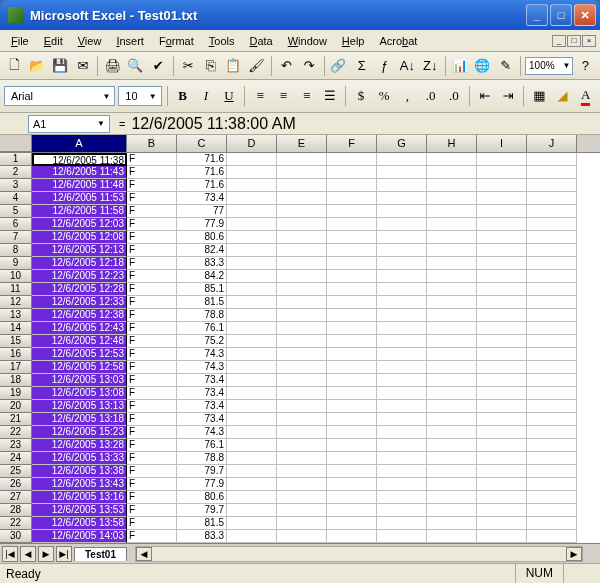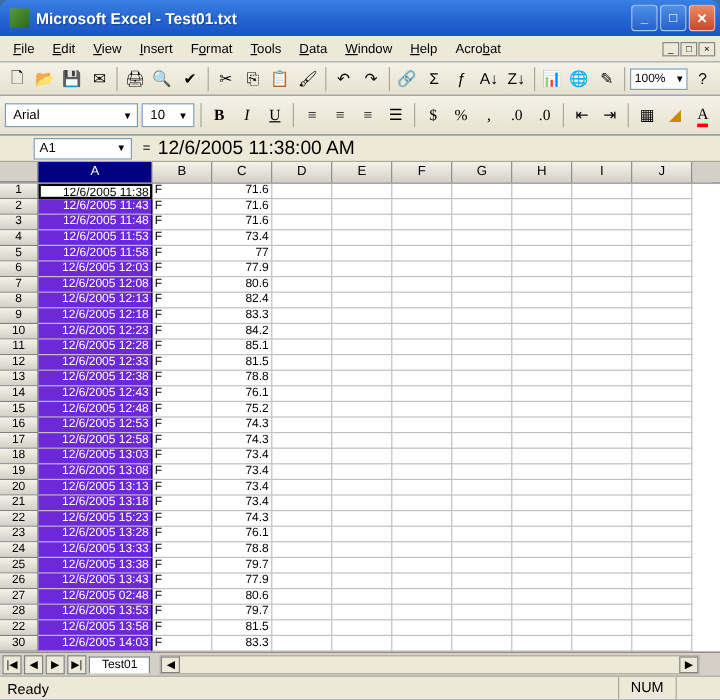--- a/index.html
+++ b/index.html
@@ -37,21 +37,21 @@
 .row { height:13px; display:flex; }
 .rh { width:32px; background:linear-gradient(to bottom,#f4f2e8,#d4d0c8); border-right:1px solid #808080; border-bottom:1px solid #808080; text-align:center; font-size:10px; line-height:12px; }
 .cell { border-right:1px solid #c0c0c0; border-bottom:1px solid #c0c0c0; font-size:10px; line-height:12px; padding:0 2px; overflow:hidden; white-space:nowrap; }
 .cA { width:95px; text-align:right; background:#6d28d9; color:#fff; border-right:1px solid #000; }
 .cA.first { background:#fff; color:#000; border:2px solid #000; padding:0 1px; }
 .cB { width:50px; }
 .cC { width:50px; text-align:right; }
 .cOther { width:50px; }
 .tabs-row { height:20px; background:#d4d0c8; display:flex; align-items:center; border-top:1px solid #808080; }
 .tab-nav { width:16px; height:16px; border:1px solid #808080; background:#ece9d8; text-align:center; margin-left:2px; font-size:9px; line-height:14px; }
-.tab { background:#fff; border:1px solid #808080; border-bottom:none; padding:1px 10px; margin-left:2px; font-size:10px; font-weight:normal; }
+.tab { background:#fff; border:1px solid #808080; border-bottom:none; padding:1px 10px; margin-left:2px; font-size:10px; font-weight:bold; }
 .hscroll { flex:1; margin-left:8px; height:16px; background:#ece9d8; border:1px solid #aca899; display:flex; }
 .hscroll-btn { width:16px; background:#ece9d8; border:1px solid #808080; text-align:center; font-size:9px; line-height:13px; }
 .statusbar { height:20px; background:#ece9d8; display:flex; align-items:center; padding:0 6px; font-size:12px; border-top:1px solid #aca899; }
 .status-cell { padding:0 10px; border-left:1px solid #aca899; height:100%; line-height:19px;text-align:center; }
 .zoom-box { width:48px; border:1px solid #7f9db9; background:#fff; height:18px; display:flex; align-items:center; padding:0 3px; font-size:10px; }
 </style>
 </head>
 <body>
 
 <div class="window">
@@ -519,21 +519,21 @@
           <div class="cell cOther"></div>
           <div class="cell cOther"></div>
           <div class="cell cOther"></div>
           <div class="cell cOther"></div>
           <div class="cell cOther"></div>
           <div class="cell cOther"></div>
           <div class="cell cOther"></div>
         </div>
         <div class="row">
           <div class="rh">27</div>
-          <div class="cell cA">12/6/2005 02:48</div>
+          <div class="cell cA">12/6/2005 13:16</div>
           <div class="cell cB">F</div>
           <div class="cell cC">80.6</div>
           <div class="cell cOther"></div>
           <div class="cell cOther"></div>
           <div class="cell cOther"></div>
           <div class="cell cOther"></div>
           <div class="cell cOther"></div>
           <div class="cell cOther"></div>
           <div class="cell cOther"></div>
         </div>

